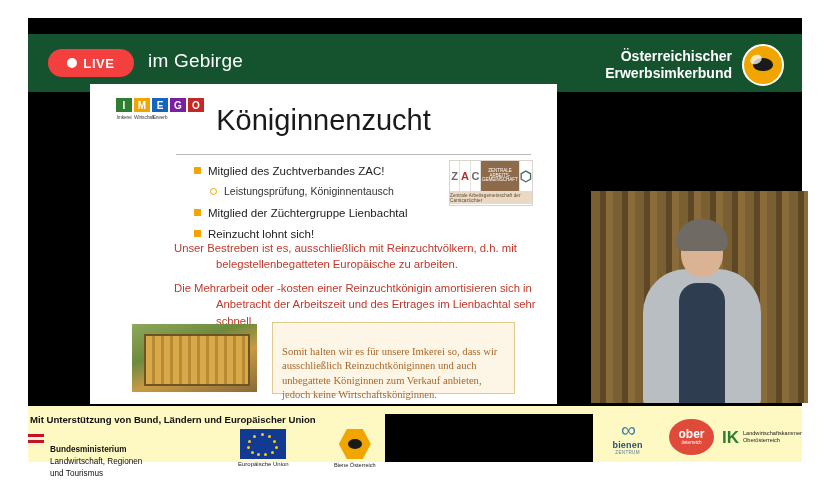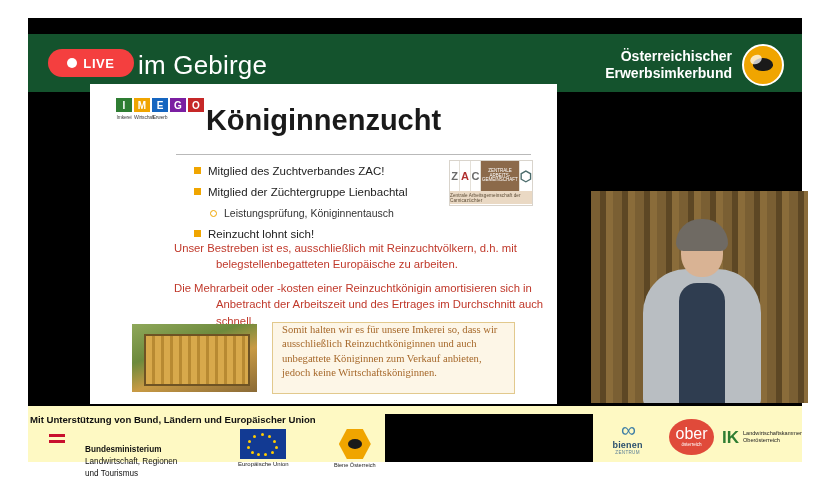--- a/index.html
+++ b/index.html
@@ -57,24 +57,24 @@
     background: #ffffff;
   }
   .live-text {
     color: #ffffff;
     font-size: 13px;
     font-weight: bold;
     letter-spacing: 0.6px;
   }
   .stream-title {
     position: absolute;
-    left: 110px;
+    left: 120px;
     top: 16px;
     color: #ffffff;
-    font-size: 26px;
+    font-size: 19px;
     letter-spacing: 0.2px;
   }
   .brand {
     position: absolute;
     right: 18px;
     top: 10px;
     display: flex;
     align-items: center;
     gap: 10px;
   }
@@ -158,21 +158,20 @@
   }
   .slide-title {
     position: absolute;
     left: 0;
     top: 20px;
     width: 467px;
     text-align: center;
     font-size: 29px;
     color: #1a1a1a;
     font-family: "Liberation Sans", sans-serif;
-    font-weight: bold;
   }
   .title-rule {
     position: absolute;
     left: 86px;
     top: 70px;
     width: 355px;
     height: 1px;
     background: #b9b9b9;
   }
 
@@ -283,21 +282,21 @@
 
   .callout {
     position: absolute;
     left: 182px;
     top: 238px;
     width: 243px;
     height: 72px;
     background: #fdf6e7;
     border: 1px solid #e2c98d;
     box-sizing: border-box;
-    padding: 0 9px;
+    padding: 22px 9px;
     color: #a6682a;
     font-family: "Liberation Serif", serif;
     font-size: 10.6px;
     line-height: 1.35;
   }
 
   
   .speaker {
     position: absolute;
     left: 563px;
@@ -373,25 +372,25 @@
   .support-line {
     position: absolute;
     left: 2px;
     top: 10px;
     font-size: 9.6px;
     font-weight: bold;
     color: #111111;
   }
   .bm-logo {
     position: absolute;
-    left: 21px;
+    left: 0;
     top: 28px;
     display: flex;
     align-items: flex-start;
-    gap: 20px;
+    gap: 6px;
   }
   .bm-bars {
     display: flex;
     flex-direction: column;
     gap: 3px;
     margin-top: 2px;
   }
   .bm-bars i {
     display: block;
     width: 16px;
@@ -492,21 +491,21 @@
     width: 48px;
     height: 36px;
     border-radius: 50%;
     background: #e04a3a;
     color: #ffffff;
     display: flex;
     flex-direction: column;
     align-items: center;
     justify-content: center;
   }
-  .ober-name { font-size: 16px; font-weight: normal; line-height: 1; }
+  .ober-name { font-size: 12px; font-weight: bold; line-height: 1; }
   .ober-sub { font-size: 4.6px; line-height: 1.2; }
   .lk {
     display: flex;
     align-items: center;
     gap: 4px;
   }
   .lk-mark {
     font-size: 17px;
     font-weight: bold;
     color: #2f7d32;
@@ -556,27 +555,27 @@
       </div>
 
       <div class="slide-title">Königinnenzucht</div>
       <div class="title-rule"></div>
 
       <div class="bullets">
         <div class="bullet">
           <span class="bullet-sq"></span>
           <span>Mitglied des Zuchtverbandes ZAC!</span>
         </div>
+        <div class="bullet sub">
+          <span class="bullet-circ"></span>
+          <span>Leistungsprüfung, Königinnentausch</span>
+        </div>
         <div class="bullet">
           <span class="bullet-sq"></span>
           <span>Mitglied der Züchtergruppe Lienbachtal</span>
-        </div>
-        <div class="bullet sub">
-          <span class="bullet-circ"></span>
-          <span>Leistungsprüfung, Königinnentausch</span>
         </div>
         <div class="bullet">
           <span class="bullet-sq"></span>
           <span>Reinzucht lohnt sich!</span>
         </div>
       </div>
 
       <div class="zac-box">
         <div class="zac-letters">
           <div class="zac-cell">Z</div>
@@ -587,21 +586,21 @@
         </div>
         <div class="zac-caption">Zentrale Arbeitsgemeinschaft der Carnicazüchter</div>
       </div>
 
       <div class="para p1">
         <span>Unser Bestreben ist es, ausschließlich mit Reinzuchtvölkern, d.h. mit</span>
         <span class="indent">belegstellenbegatteten Europäische zu arbeiten.</span>
       </div>
       <div class="para p2">
         <span>Die Mehrarbeit oder -kosten einer Reinzuchtkönigin amortisieren sich in</span>
-        <span class="indent">Anbetracht der Arbeitszeit und des Ertrages im Durchschnitt  auch schnell.</span>
+        <span class="indent">Anbetracht der Arbeitszeit und des Ertrages im Lienbachtal  sehr schnell.</span>
       </div>
 
       <div class="photo">
         <div class="comb"></div>
       </div>
 
       <div class="callout">Somit halten wir es für unsere Imkerei so, dass wir ausschließlich Reinzuchtköniginnen und auch unbegattete Königinnen zum Verkauf anbieten, jedoch keine Wirtschaftsköniginnen.</div>
     </div>
 
     <div class="speaker">

